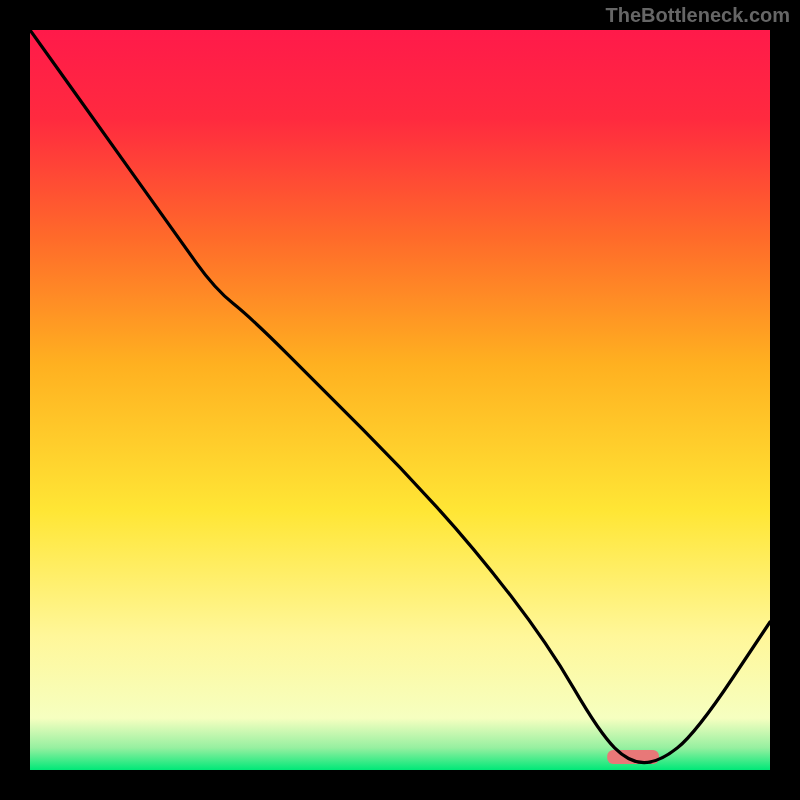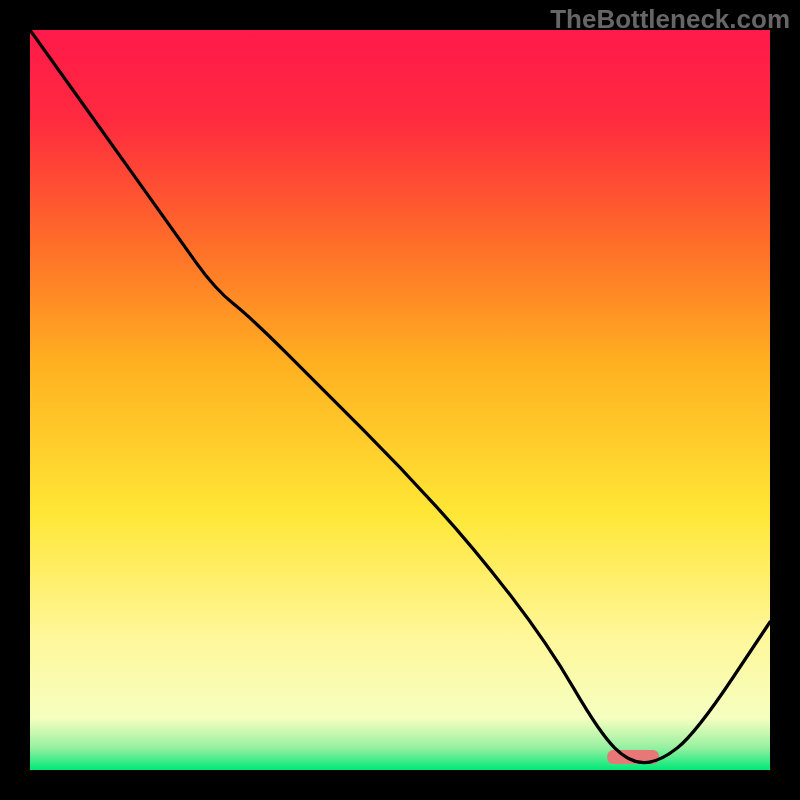--- a/index.html
+++ b/index.html
@@ -14,21 +14,21 @@
   .container {
     position: relative;
     width: 800px;
     height: 800px;
   }
   .watermark {
     position: absolute;
     top: 4px;
     right: 10px;
     color: #666;
-    font-size: 26px;
+    font-size: 20px;
     font-weight: bold;
     z-index: 10;
   }
   .frame {
     position: absolute;
     top: 30px;
     left: 30px;
     width: 740px;
     height: 740px;
     background: #000;

